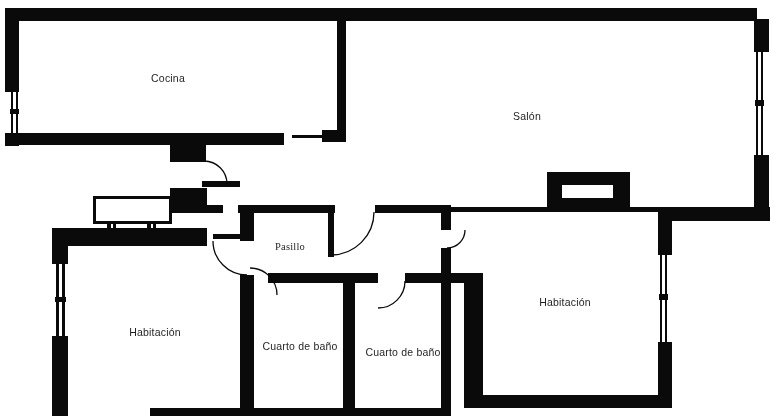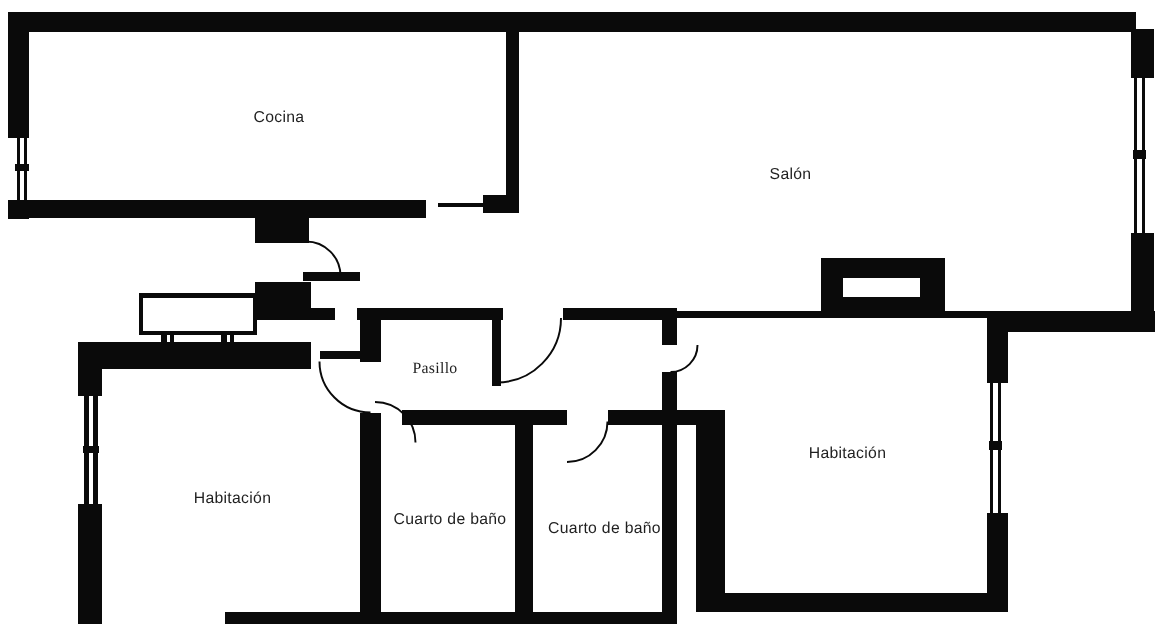--- a/index.html
+++ b/index.html
@@ -124,20 +124,20 @@
     <g shape-rendering="auto">
       <path class="arc" d="M204,161 A23,23 0 0 1 227,184"></path>
       <path class="arc" d="M374,212 A43,43 0 0 1 331,255"></path>
       <path class="arc" d="M213,241 A34,34 0 0 0 247,275"></path>
       <path class="arc" d="M250,268 A27,27 0 0 1 277,295"></path>
       <path class="arc" d="M405,281 A27,27 0 0 1 378,308"></path>
       <path class="arc" d="M465,230 A18,18 0 0 1 447,248"></path>
     </g>
   </svg>
 
-  <span class="room-label" style="left:186px;top:78px;">Cocina</span>
+  <span class="room-label" style="left:168px;top:78px;">Cocina</span>
   <span class="room-label" style="left:527px;top:116px;">Salón</span>
   <span class="room-label" style="left:290px;top:246px;font-family:Liberation Serif, serif;">Pasillo</span>
   <span class="room-label" style="left:155px;top:332px;">Habitación</span>
   <span class="room-label" style="left:300px;top:346px;">Cuarto de baño</span>
   <span class="room-label" style="left:403px;top:352px;">Cuarto de baño</span>
   <span class="room-label" style="left:565px;top:302px;">Habitación</span>
 </div>
 
 </body></html>

